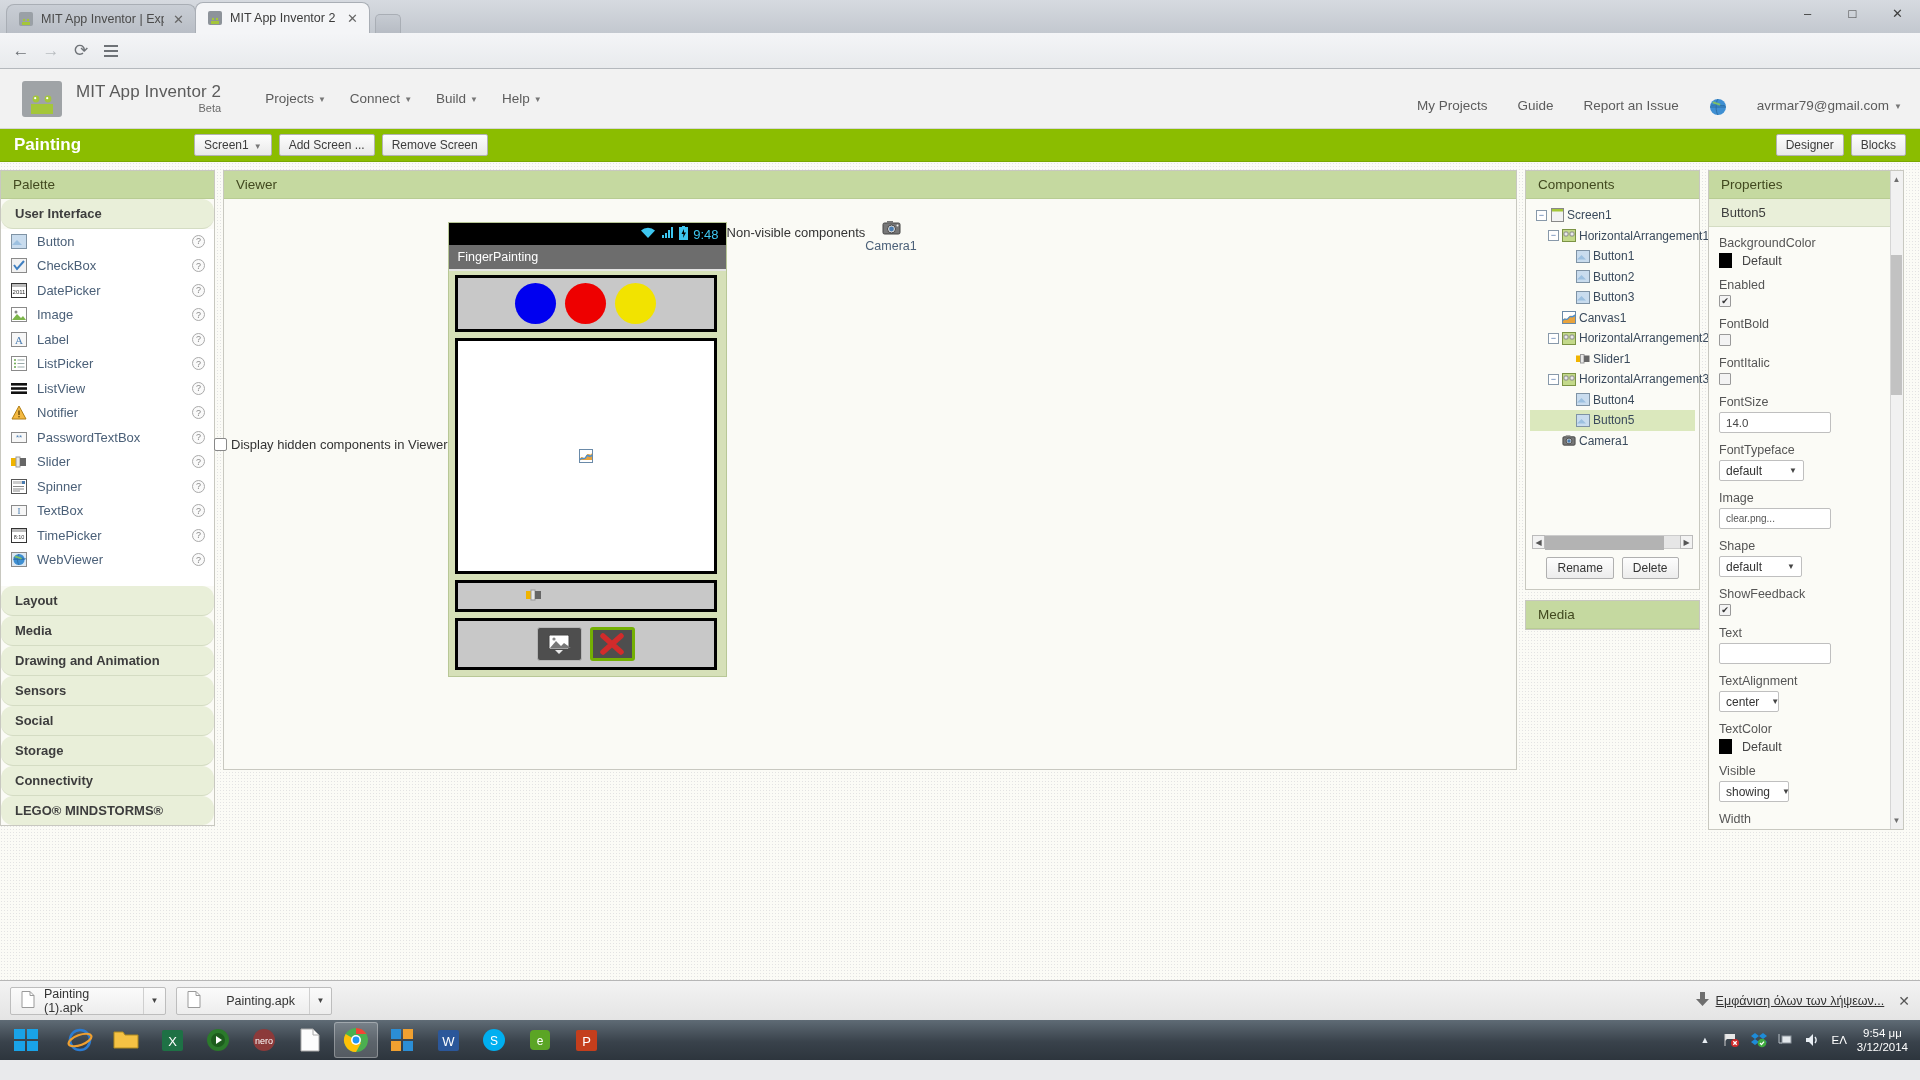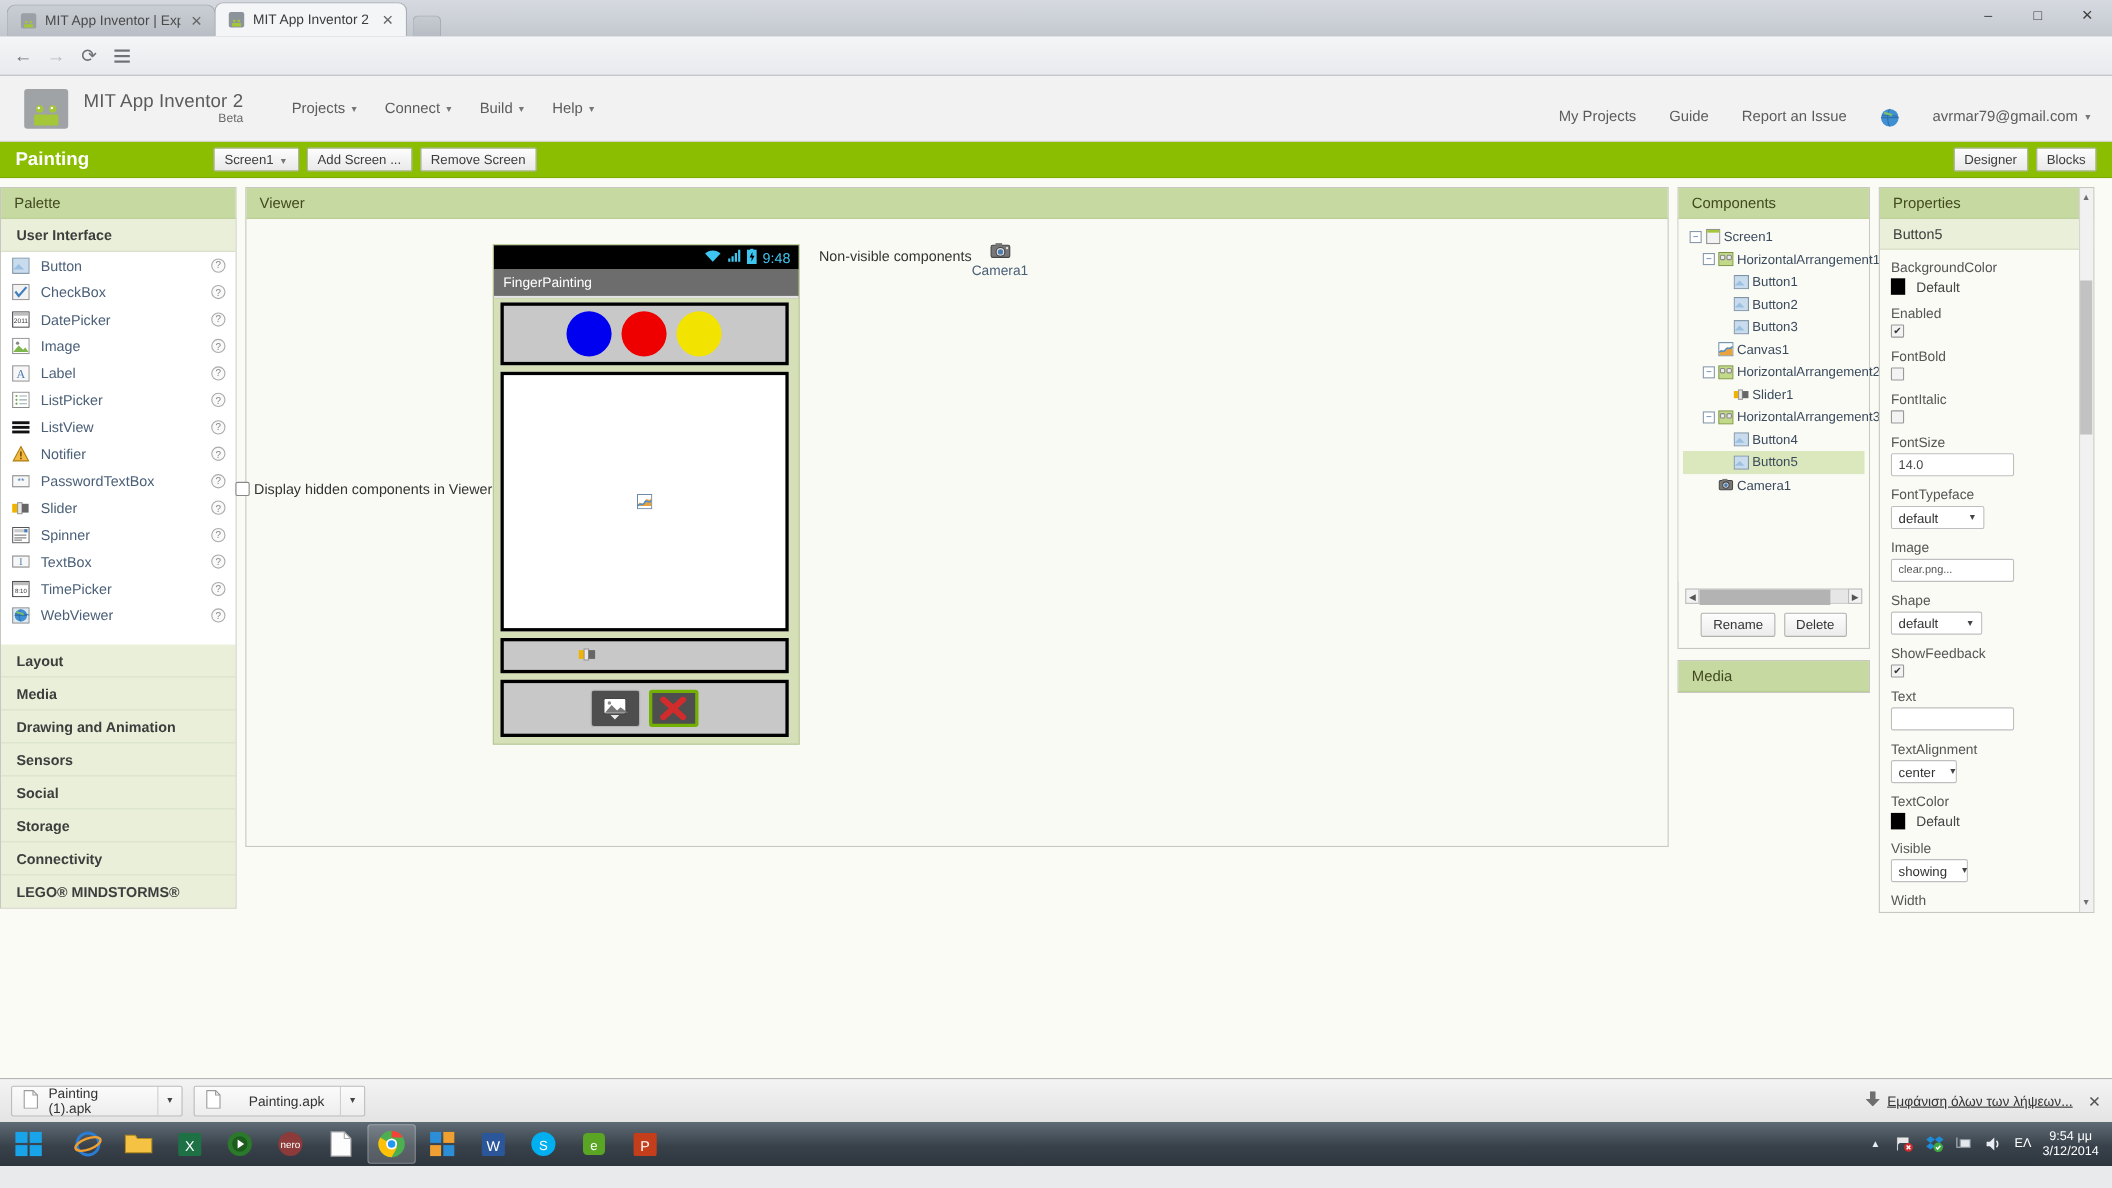--- a/index.html
+++ b/index.html
@@ -94,21 +94,21 @@
   .panel-head {
     background:#c5d9a0; color:#42491f; font-size:13.5px; padding:6px 12px;
     border-bottom:1px solid #b8cc93;
   }
 
   
   .palette { width:215px; margin:8px 0 0 0; align-self:flex-start; background:#fbfbf6;
     border:1px solid #c8c8c0; }
   .pal-section {
     background:#e9efd9; padding:7px 14px; font-size:13px; color:#3d3d3d;
-    border-bottom:1px solid #d4dcc3; font-weight:bold;
+    border-bottom:1px solid #d4dcc3; font-weight:bold;border-radius:12px;
   }
   .pal-list { background:#fff; }
   .pal-row {
     display:flex; align-items:center; gap:10px; padding:3px 9px; font-size:13px; color:#4b6078;
     height:24.5px;
   }
   .pal-ico { width:17px;height:17px; flex:0 0 17px; display:flex;align-items:center;justify-content:center;}
   .pal-help { margin-left:auto; width:13px;height:13px;border:1px solid #aaa;border-radius:50%;
     font-size:9px; color:#888; display:flex;align-items:center;justify-content:center;background:#fafafa;}
 
@@ -129,21 +129,21 @@
   .ha-row1 { height:51px; display:flex; align-items:center; justify-content:center; gap:9px; }
   .dot { width:41px;height:41px;border-radius:50%; }
   .canvas-el { background:#fff; border:3px solid #000; width:262px; height:236px; margin-top:6px;
      position:relative; }
   .canvas-ico { position:absolute; left:50%; top:50%; transform:translate(-50%,-50%); width:14px;height:14px;}
   .ha2 { height:26px; display:flex; align-items:center; padding-left:68px; }
   .ha3 { height:46px; display:flex; align-items:center; justify-content:center; gap:8px; }
   .pbtn { width:45px;height:34px; background:#4e4e4e; border:1px solid #b5b5b5; border-radius:3px;
      display:flex;align-items:center;justify-content:center; }
   .pbtn.selected { border:3px solid #74b004; }
-  .nonvis { margin-top:14px; font-size:13px; color:#333;margin-left:18px; }
+  .nonvis { margin-top:14px; font-size:13px; color:#333; }
   .nonvis-item { margin-top:9px; text-align:center; font-size:12.5px; color:#4b6078; }
 
   
   .comp-panel { width:175px; margin:8px 0 0 8px; align-self:flex-start; border:1px solid #c8c8c0;
      background:#fbfbf6; }
   .tree { padding:6px 4px 2px; background:#fbfbf6; min-height:330px; }
   .tnode { display:flex; align-items:center; gap:3px; font-size:12px; color:#3a4a5c; height:20.5px;
      white-space:nowrap; }
   .texp { width:11px;height:11px;border:1px solid #8899aa; background:#fff; font-size:9px; color:#4a6fa5;
      display:flex;align-items:center;justify-content:center; line-height:1; flex:0 0 11px;}

